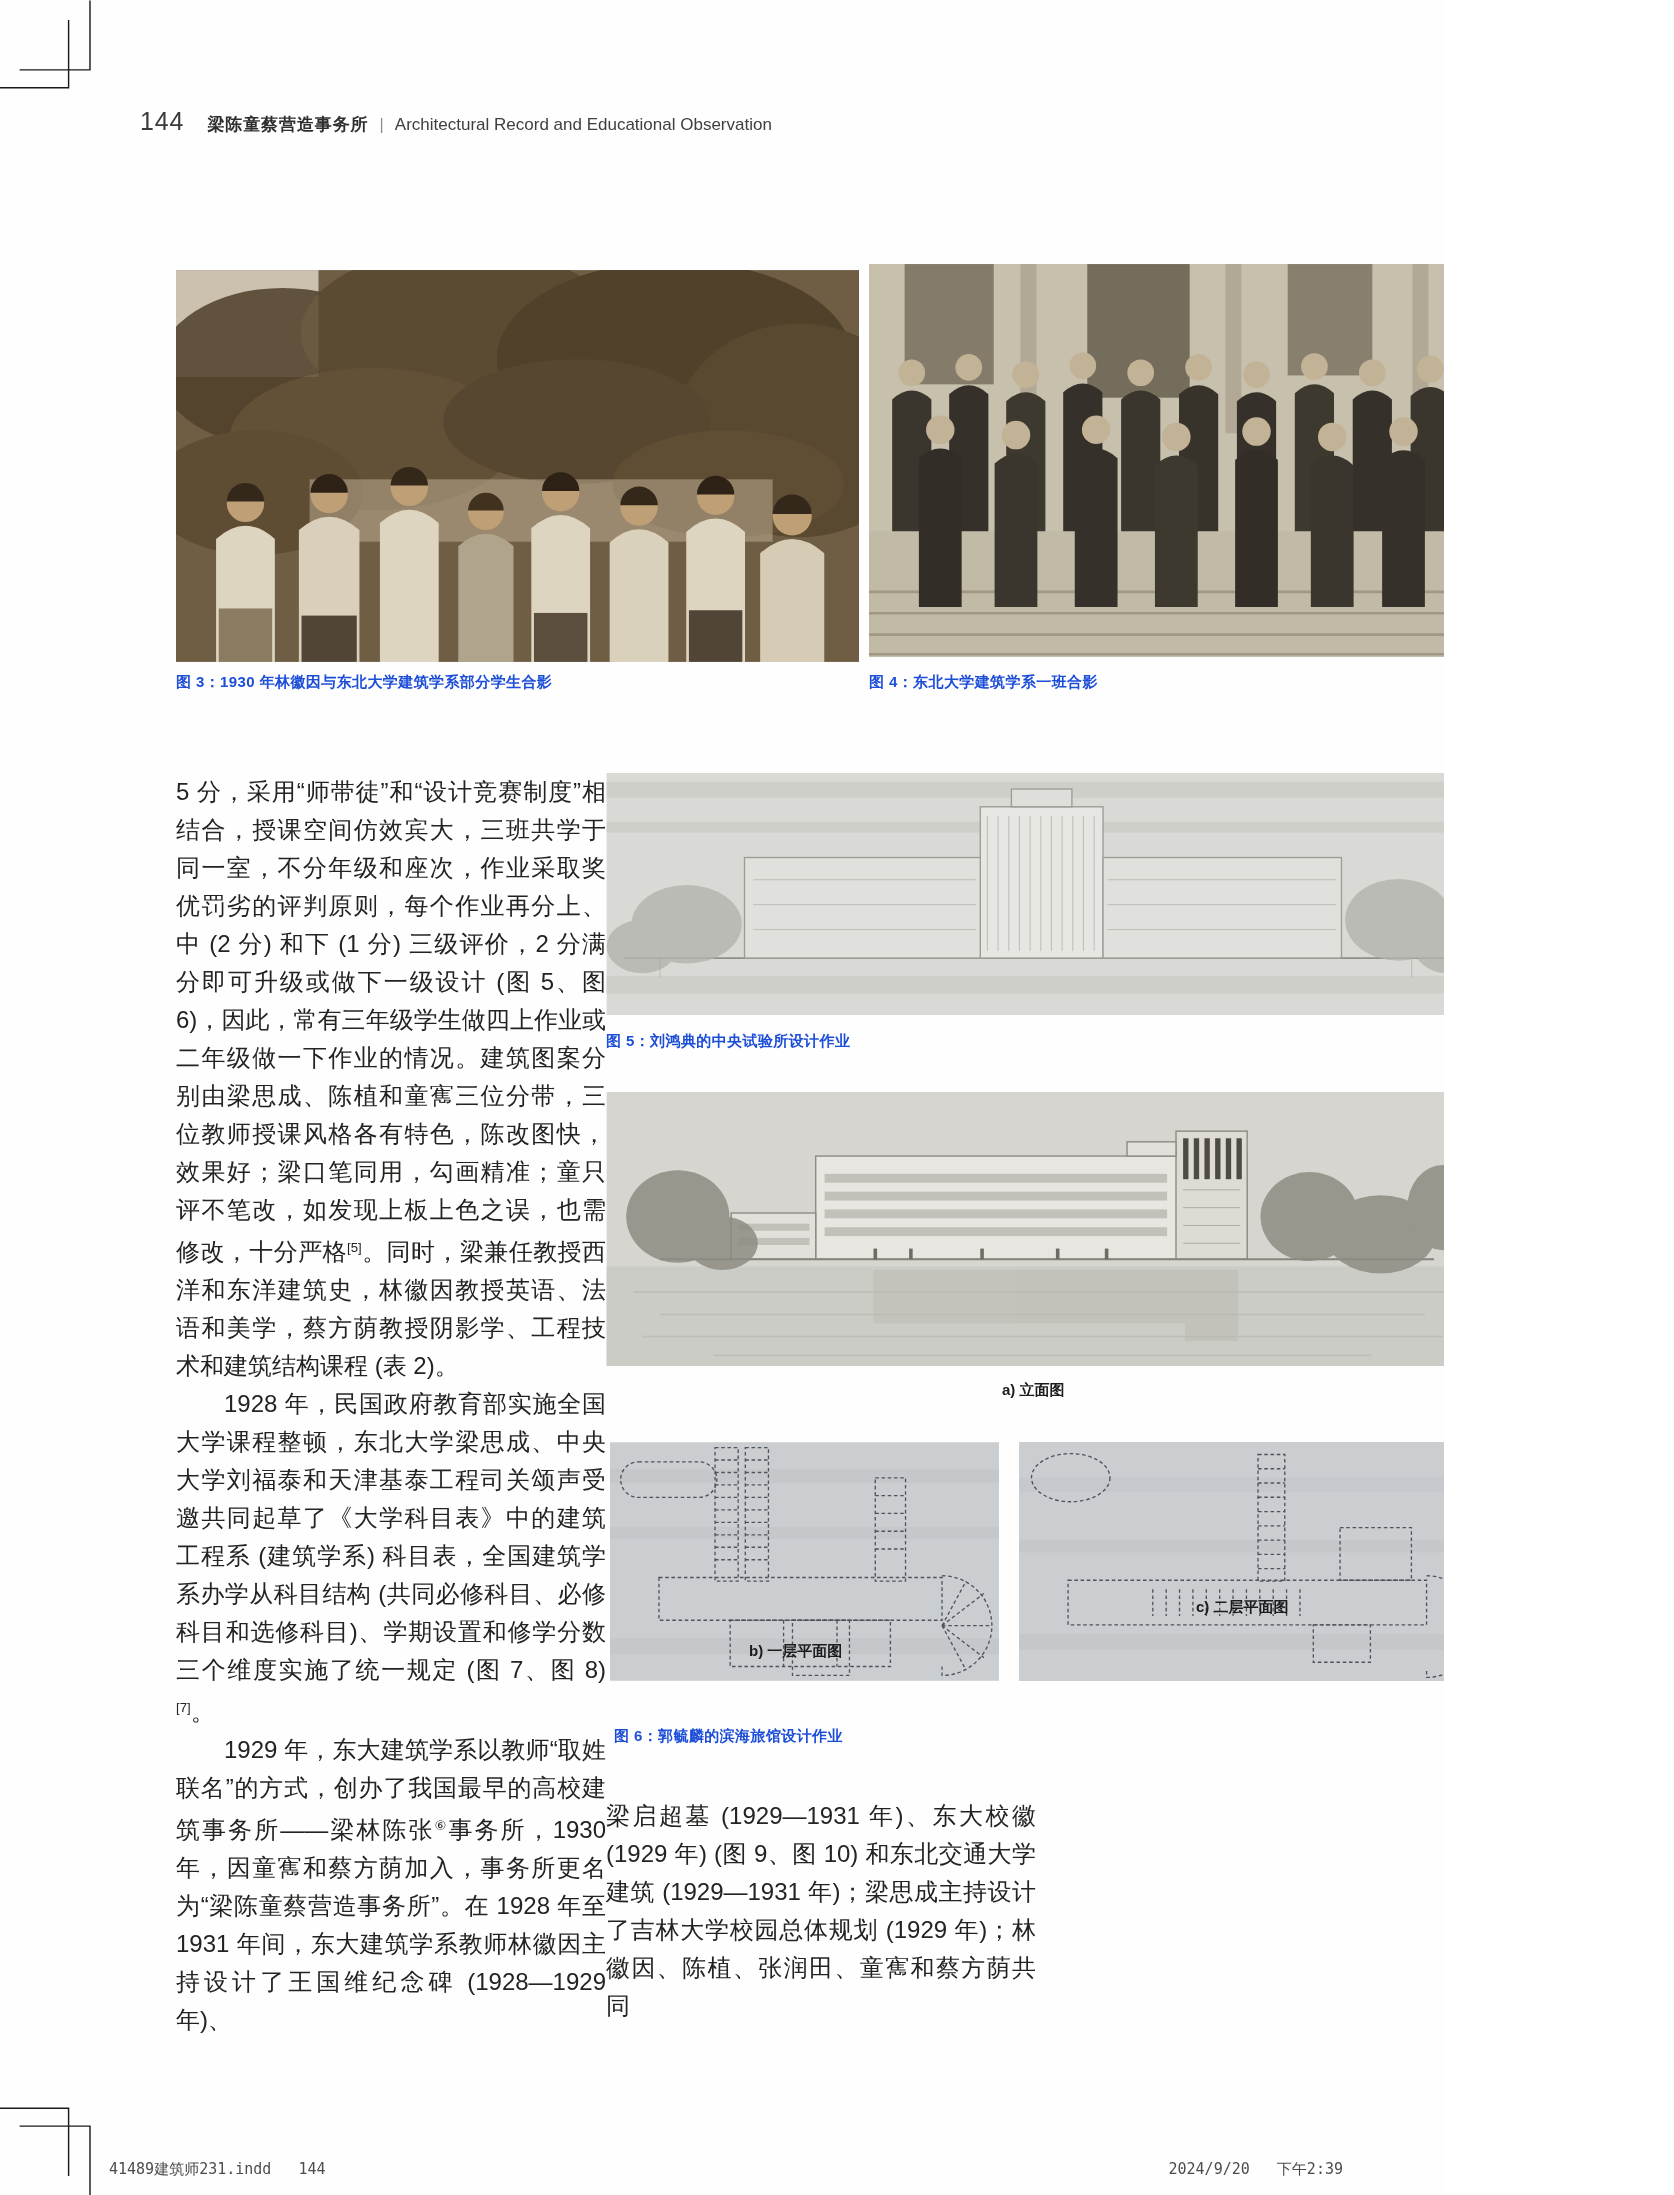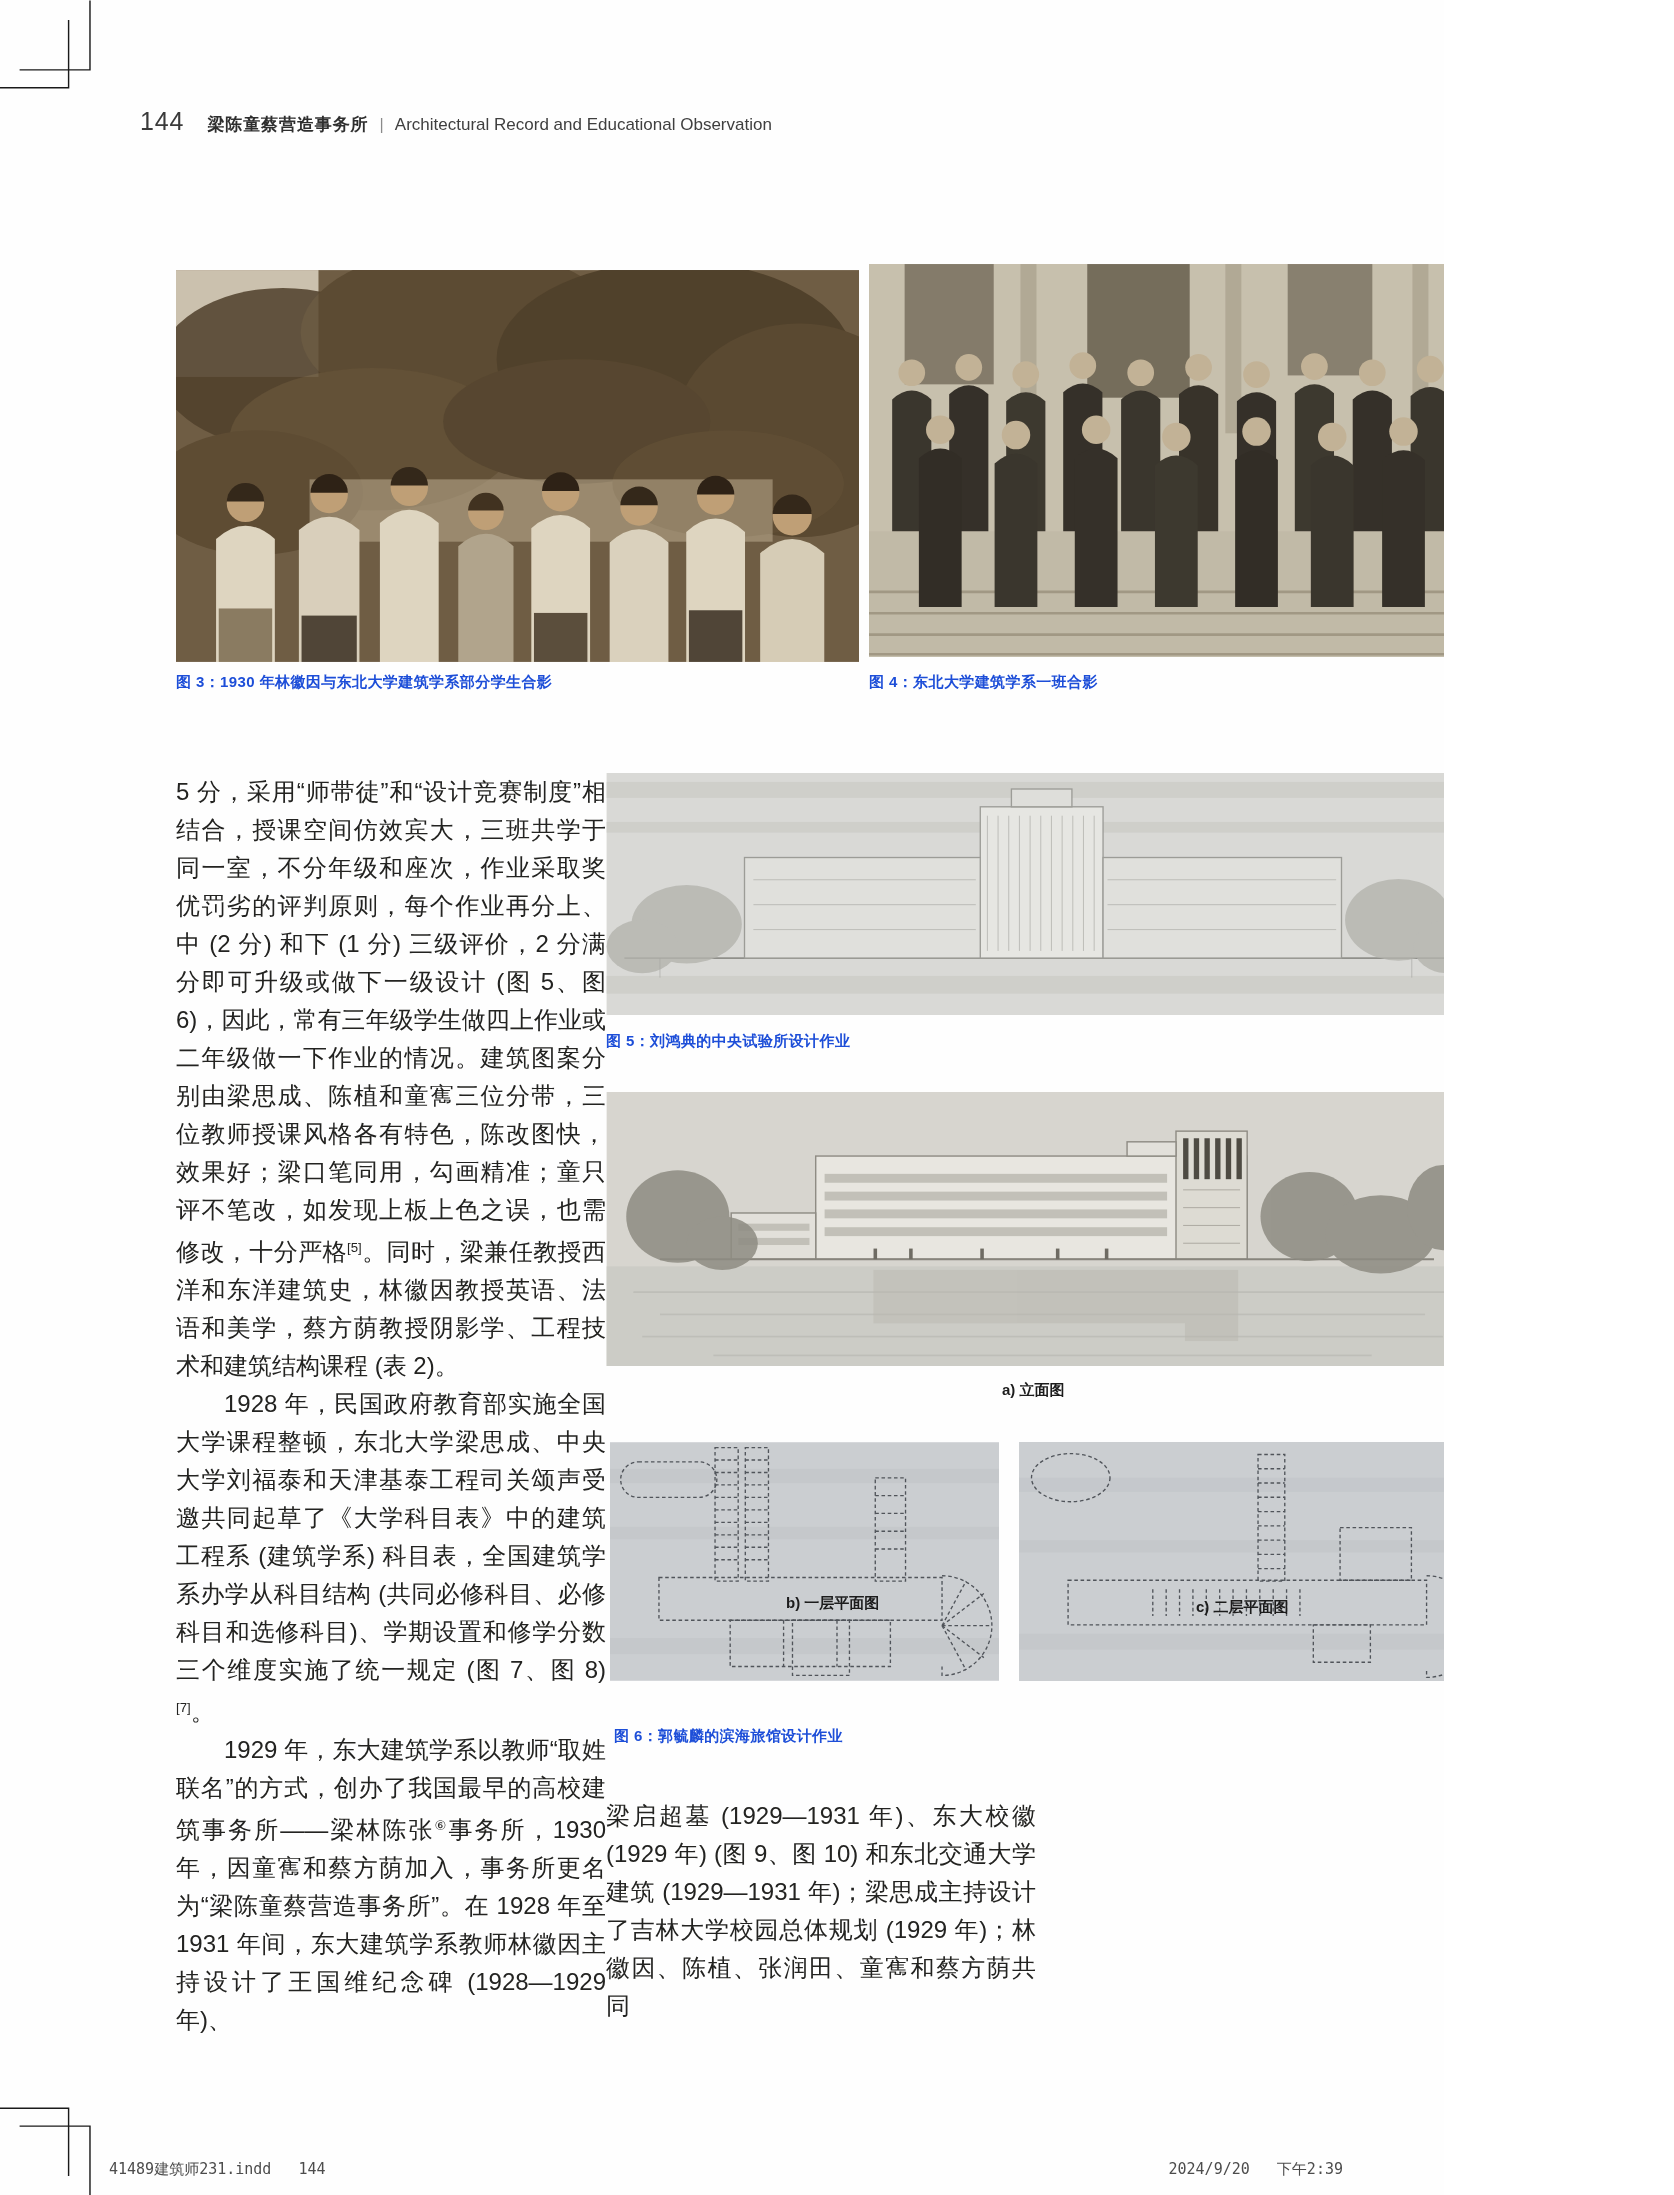--- a/index.html
+++ b/index.html
@@ -406,21 +406,21 @@
           <line x1="285" y1="165" x2="285" y2="195"></line>
         <line x1="300" y1="165" x2="300" y2="195"></line>
           <line x1="315" y1="165" x2="315" y2="195"></line>
         <path d="M457,150 a57,57 0 0 1 0,114 l0,-8"></path>
         <rect x="330" y="205" width="64" height="42"></rect>
         <rect x="360" y="96" width="80" height="59"></rect>
       </g>
     </svg>
   </div>
 
-  <div class="sublabel" style="left:749px;top:1594px;margin-left:37px;">b) 一层平面图</div>
+  <div class="sublabel" style="left:749px;top:1642px;">b) 一层平面图</div>
   <div class="sublabel" style="left:1196px;top:1598px;">c) 二层平面图</div>
   <div class="cap" style="left:614px;top:1727px;">图 6：郭毓麟的滨海旅馆设计作业</div>
 
   <div class="col" style="left:176px;top:773px;width:430px;">
       <p><span>5 分，采用“师带徒”和“设计竞赛制度”相结合，授课空间仿效宾大，三班共学于同一室，不分年级和座次，作业采取奖优罚劣的评判原则，每个作业再分上、中 (2 分) 和下 (1 分) 三级评价，2 分满分即可升级或做下一级设计 (图 5、图 6)，因此，常有三年级学生做四上作业或二年级做一下作业的情况。建筑图案分别由梁思成、陈植和童寯三位分带，三位教师授课风格各有特色，陈改图快，效果好；梁口笔同用，勾画精准；童只评不笔改，如发现上板上色之误，也需修改，十分严格</span><span class="sup">[5]</span><span>。同时，梁兼任教授西洋和东洋建筑史，林徽因教授英语、法语和美学，蔡方荫教授阴影学、工程技术和建筑结构课程 (表 2)。</span></p>
       <p class="indent"><span>1928 年，民国政府教育部实施全国大学课程整顿，东北大学梁思成、中央大学刘福泰和天津基泰工程司关颂声受邀共同起草了《大学科目表》中的建筑工程系 (建筑学系) 科目表，全国建筑学系办学从科目结构 (共同必修科目、必修科目和选修科目)、学期设置和修学分数三个维度实施了统一规定 (图 7、图 8)</span><span class="sup">[7]</span><span>。</span></p>
       <p class="indent"><span>1929 年，东大建筑学系以教师“取姓联名”的方式，创办了我国最早的高校建筑事务所——梁林陈张</span><span class="sup">⑥</span><span>事务所，1930 年，因童寯和蔡方荫加入，事务所更名为“梁陈童蔡营造事务所”。在 1928 年至 1931 年间，东大建筑学系教师林徽因主持设计了王国维纪念碑 (1928—1929 年)、</span></p>
     </div>
   <div class="col" style="left:606px;top:1797px;width:430px;">
       <p><span>梁启超墓 (1929—1931 年)、东大校徽 (1929 年) (图 9、图 10) 和东北交通大学建筑 (1929—1931 年)；梁思成主持设计了吉林大学校园总体规划 (1929 年)；林徽因、陈植、张润田、童寯和蔡方荫共同</span></p>

